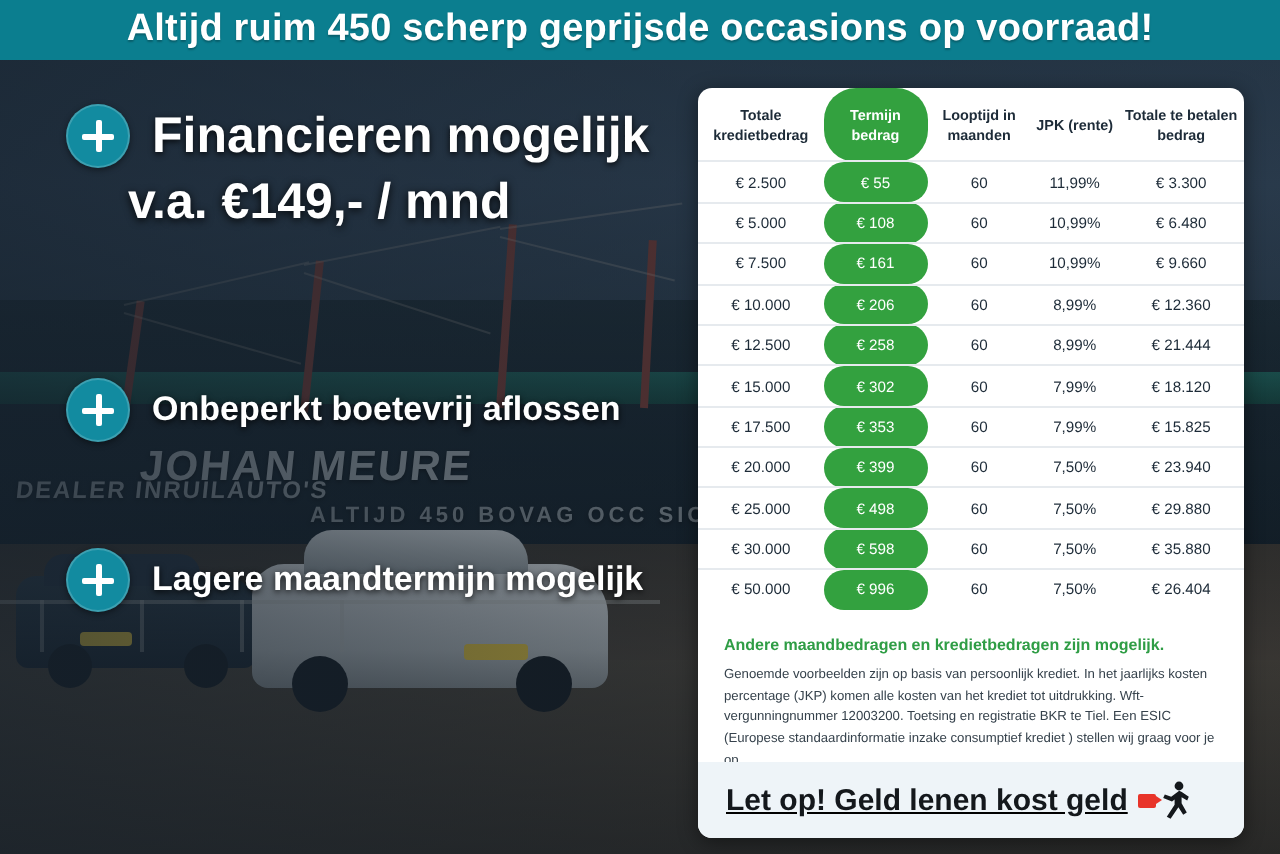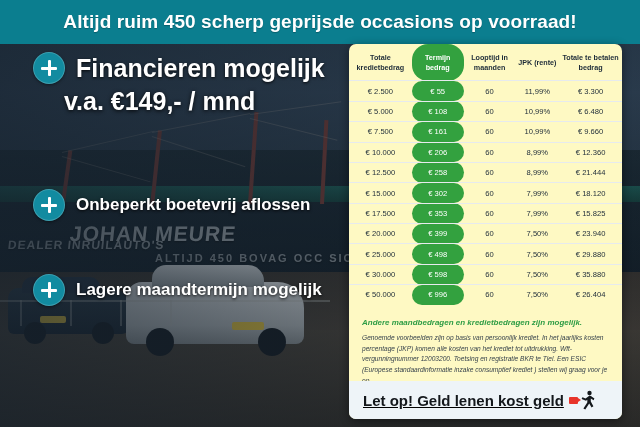--- a/index.html
+++ b/index.html
@@ -39,21 +39,21 @@
        border-radius:16px 26px 8px 8px;}
   .car-white:after{content:"";position:absolute;left:26px;top:-17px;width:112px;height:22px;
        border-radius:14px 16px 0 0;background:linear-gradient(180deg,#dfe2e3,#9aa0a2);}
   .plate{position:absolute;background:#e8c63a;border-radius:2px;}
   .wheel{position:absolute;background:#11161b;border-radius:50%;}
   .fence{position:absolute;left:0;top:300px;width:330px;height:2px;background:rgba(190,190,185,.45);}
   .post{position:absolute;width:2px;height:26px;background:rgba(190,190,185,.42);top:300px;}
   .scrim{position:absolute;inset:0;background:linear-gradient(90deg,rgba(22,34,46,.72) 0%,rgba(22,34,46,.46) 55%,rgba(22,34,46,.34) 100%);}
 
   
-  .banner{position:absolute;left:0;top:0;width:640px;height:44px;
+  .banner{position:absolute;left:0;top:0;width:640px;height:30px;
        background:#0b7e8f;display:flex;align-items:center;justify-content:center;}
   .banner-text{color:#ffffff;font-size:19px;font-weight:bold;letter-spacing:.1px;
        text-shadow:0 1px 1px rgba(0,0,0,.25);white-space:nowrap;}
 
   
   .bullets{position:absolute;left:0;top:34px;width:345px;height:393px;}
   .bullet{position:absolute;display:flex;align-items:center;}
   .badge{width:30px;height:30px;border-radius:50%;background:#128ba0;
        flex:0 0 30px;position:relative;box-shadow:0 1px 3px rgba(0,0,0,.45);
        border:1px solid rgba(255,255,255,.18);}
@@ -65,37 +65,37 @@
   .b1{left:33px;top:18px;}
   .b1 .btxt{font-size:25px;}
   .headline2{position:absolute;left:64px;top:53px;color:#ffffff;font-size:25px;
        font-weight:bold;text-shadow:0 1px 4px rgba(0,0,0,.9);white-space:nowrap;}
   .b2{left:33px;top:155px;}
   .b3{left:33px;top:240px;}
   .b4{left:33px;top:305px;}
 
   
   .card{position:absolute;left:349px;top:44px;width:273px;height:375px;
-       background:#fef9c3;border-radius:7px;box-shadow:0 2px 10px rgba(0,0,0,.45);
+       background:#ffffff;border-radius:7px;box-shadow:0 2px 10px rgba(0,0,0,.45);
        overflow:hidden;}
   table.rates{border-collapse:collapse;width:100%;table-layout:fixed;}
   table.rates th{font-size:7.2px;color:#1d2b38;font-weight:bold;line-height:1.35;
        padding:9px 1px 8px;text-align:center;vertical-align:middle;}
   table.rates td{font-size:7.6px;color:#1d2b38;text-align:center;
        padding:5.2px 1px;border-top:1px solid #e6eaee;white-space:nowrap;}
   .col-hl{background:#33a13f;color:#ffffff !important;border-radius:16px;}
   th.col-hl{color:#ffffff !important;}
   td.col-hl{border-top:1px solid #47ad52;}
   table.rates col.c1{width:23%;}
   table.rates col.c2{width:19%;}
   table.rates col.c3{width:19%;}
   table.rates col.c4{width:16%;}
   table.rates col.c5{width:23%;}
 
-  .note{margin:13px 13px 0;font-style:italic;}
+  .note{margin:13px 13px 0;}
   .note-title{color:#2f9d45;font-size:8px;font-weight:bold;line-height:1.3;}
   .note-body{color:#36424c;font-size:6.6px;line-height:1.62;margin-top:5px;}
   .warnbar{position:absolute;left:0;bottom:0;width:283px;height:38px;
        background:#eef4f8;display:flex;align-items:center;padding-left:14px;box-sizing:border-box;text-decoration:underline;}
   .warn-text{color:#14181c;font-size:15px;font-weight:bold;white-space:nowrap;}
   .afm{display:inline-flex;align-items:center;margin-left:5px;}
   .afm-box{width:9px;height:7px;background:#e8342a;position:relative;border-radius:1px;}
   .afm-box:after{content:"";position:absolute;right:-3px;top:1.5px;border-left:3px solid #e8342a;
        border-top:2px solid transparent;border-bottom:2px solid transparent;}
 </style>

